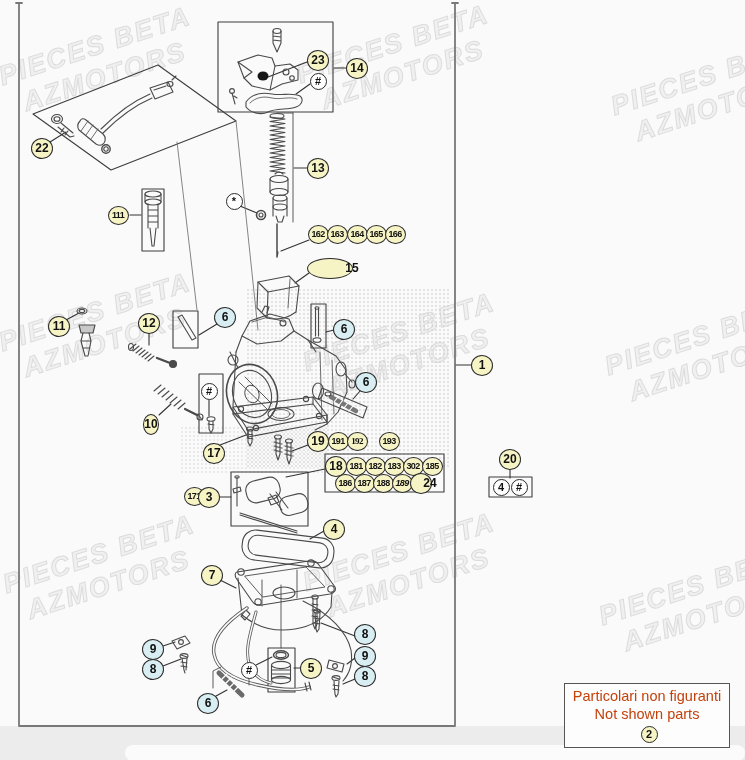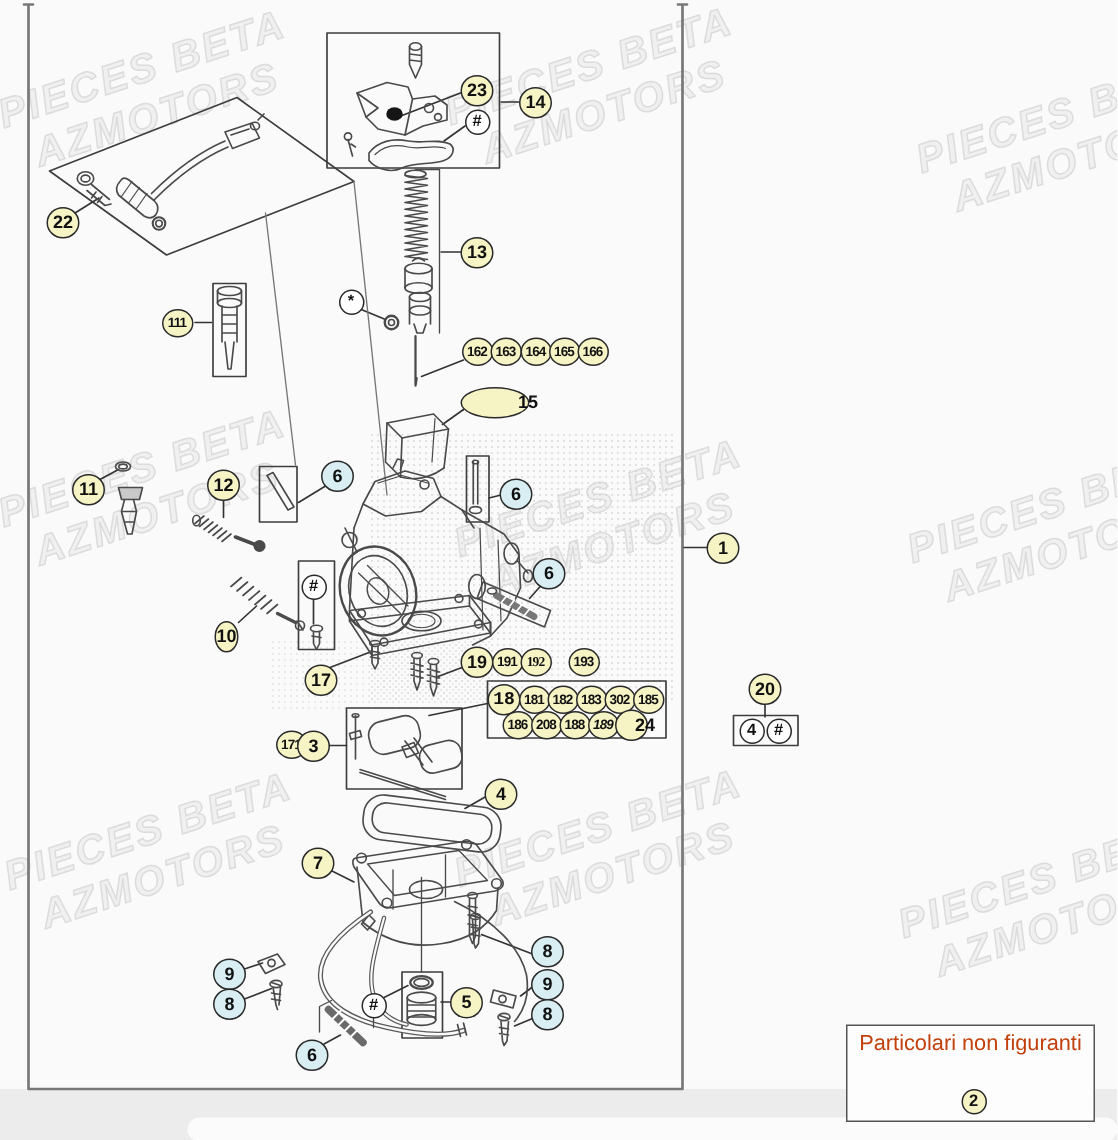--- a/index.html
+++ b/index.html
@@ -349,28 +349,28 @@
       <div class="callout md" style="left: 355px; top: 371.5px; width: 22px; height: 21px; background: rgb(216, 238, 242); border-color: rgb(42, 42, 42);">6</div>
       <div class="callout md" style="left: 471px; top: 354.5px; width: 22px; height: 21px; background: rgb(246, 243, 196); border-color: rgb(42, 42, 42);">1</div>
       <div class="callout sm" style="left: 200.5px; top: 382.5px; width: 17px; height: 17px; background: rgb(255, 255, 255); border-color: rgb(42, 42, 42);">#</div>
       <div class="callout md" style="left: 143px; top: 413.5px; width: 16px; height: 21px; background: rgb(246, 243, 196); border-color: rgb(42, 42, 42);">10</div>
       <div class="callout wide" style="left: 183.5px; top: 443.5px; width: 21px; height: 19px; background: rgb(246, 243, 196); border-color: rgb(42, 42, 42); margin-top: 43px;">171</div>
       <div class="callout md" style="left: 203px; top: 442.5px; width: 22px; height: 21px; background: rgb(246, 243, 196); border-color: rgb(42, 42, 42);">17</div>
       <div class="callout md" style="left: 307px; top: 430.5px; width: 22px; height: 21px; background: rgb(246, 243, 196); border-color: rgb(42, 42, 42);">19</div>
       <div class="callout wide" style="left: 327.5px; top: 431.5px; width: 21px; height: 19px; background: rgb(246, 243, 196); border-color: rgb(42, 42, 42);">191</div>
       <div class="callout wide" style="left: 346.5px; top: 431.5px; width: 21px; height: 19px; background: rgb(246, 243, 196); border-color: rgb(42, 42, 42); font-family: Liberation Serif, serif;">192</div>
       <div class="callout wide" style="left: 365.5px; top: 431.5px; width: 21px; height: 19px; background: rgb(246, 243, 196); border-color: rgb(42, 42, 42); margin-left: 13px;">193</div>
-      <div class="callout md" style="left: 325px; top: 455.5px; width: 22px; height: 21px; background: rgb(246, 243, 196); border-color: rgb(42, 42, 42); font-family: Liberation Mono, monospace;">18</div>
+      <div class="callout md" style="left: 325px; top: 455.5px; width: 22px; height: 21px; background: rgb(246, 243, 196); border-color: rgb(42, 42, 42);">18</div>
       <div class="callout wide" style="left: 345.5px; top: 456.5px; width: 21px; height: 19px; background: rgb(246, 243, 196); border-color: rgb(42, 42, 42);">181</div>
       <div class="callout wide" style="left: 364.5px; top: 456.5px; width: 21px; height: 19px; background: rgb(246, 243, 196); border-color: rgb(42, 42, 42);">182</div>
       <div class="callout wide" style="left: 383.5px; top: 456.5px; width: 21px; height: 19px; background: rgb(246, 243, 196); border-color: rgb(42, 42, 42);">183</div>
       <div class="callout wide" style="left: 402.5px; top: 456.5px; width: 21px; height: 19px; background: rgb(246, 243, 196); border-color: rgb(42, 42, 42);">302</div>
       <div class="callout wide" style="left: 421.5px; top: 456.5px; width: 21px; height: 19px; background: rgb(246, 243, 196); border-color: rgb(42, 42, 42);">185</div>
       <div class="callout wide" style="left: 334.5px; top: 473.5px; width: 21px; height: 19px; background: rgb(246, 243, 196); border-color: rgb(42, 42, 42);">186</div>
-      <div class="callout wide" style="left: 353.5px; top: 473.5px; width: 21px; height: 19px; background: rgb(246, 243, 196); border-color: rgb(42, 42, 42);">208</div>
+      <div class="callout wide" style="left: 353.5px; top: 473.5px; width: 21px; height: 19px; background: rgb(246, 243, 196); border-color: rgb(42, 42, 42);">187</div>
       <div class="callout wide" style="left: 372.5px; top: 473.5px; width: 21px; height: 19px; background: rgb(246, 243, 196); border-color: rgb(42, 42, 42);">188</div>
       <div class="callout wide" style="left: 391.5px; top: 473.5px; width: 21px; height: 19px; background: rgb(246, 243, 196); border-color: rgb(42, 42, 42); font-style: italic;">189</div>
       <div class="callout md" style="left: 410px; top: 472.5px; width: 22px; height: 21px; background: rgb(246, 243, 196); border-color: rgb(42, 42, 42); padding-left: 18px;">24</div>
       <div class="callout md" style="left: 499px; top: 448.5px; width: 22px; height: 21px; background: rgb(246, 243, 196); border-color: rgb(42, 42, 42);">20</div>
       <div class="callout sm" style="left: 492.5px; top: 478.5px; width: 17px; height: 17px; background: rgb(255, 255, 255); border-color: rgb(42, 42, 42);">4</div>
       <div class="callout sm" style="left: 510.5px; top: 478.5px; width: 17px; height: 17px; background: rgb(255, 255, 255); border-color: rgb(42, 42, 42);">#</div>
       <div class="callout md" style="left: 198px; top: 486.5px; width: 22px; height: 21px; background: rgb(246, 243, 196); border-color: rgb(42, 42, 42);">3</div>
       <div class="callout md" style="left: 323px; top: 518.5px; width: 22px; height: 21px; background: rgb(246, 243, 196); border-color: rgb(42, 42, 42);">4</div>
       <div class="callout md" style="left: 201px; top: 564.5px; width: 22px; height: 21px; background: rgb(246, 243, 196); border-color: rgb(42, 42, 42);">7</div>
       <div class="callout md" style="left: 142px; top: 638.5px; width: 22px; height: 21px; background: rgb(216, 238, 242); border-color: rgb(42, 42, 42);">9</div>
@@ -379,15 +379,16 @@
       <div class="callout md" style="left: 300px; top: 657.5px; width: 22px; height: 21px; background: rgb(246, 243, 196); border-color: rgb(42, 42, 42);">5</div>
       <div class="callout md" style="left: 354px; top: 623.5px; width: 22px; height: 21px; background: rgb(216, 238, 242); border-color: rgb(42, 42, 42);">8</div>
       <div class="callout md" style="left: 354px; top: 645.5px; width: 22px; height: 21px; background: rgb(216, 238, 242); border-color: rgb(42, 42, 42);">9</div>
       <div class="callout md" style="left: 354px; top: 665.5px; width: 22px; height: 21px; background: rgb(216, 238, 242); border-color: rgb(42, 42, 42);">8</div>
       <div class="callout md" style="left: 197px; top: 692.5px; width: 22px; height: 21px; background: rgb(216, 238, 242); border-color: rgb(42, 42, 42);">6</div>
       <div class="callout sm" style="left: 640.5px; top: 725.5px; width: 17px; height: 17px; background: rgb(246, 243, 196); border-color: rgb(42, 42, 42);">2</div>
     </div>
 
   <div class="infobox">
     <div>Particolari non figuranti</div>
+    <div>Not shown parts</div>
   </div>
 
 </div>
 
 </body></html>

